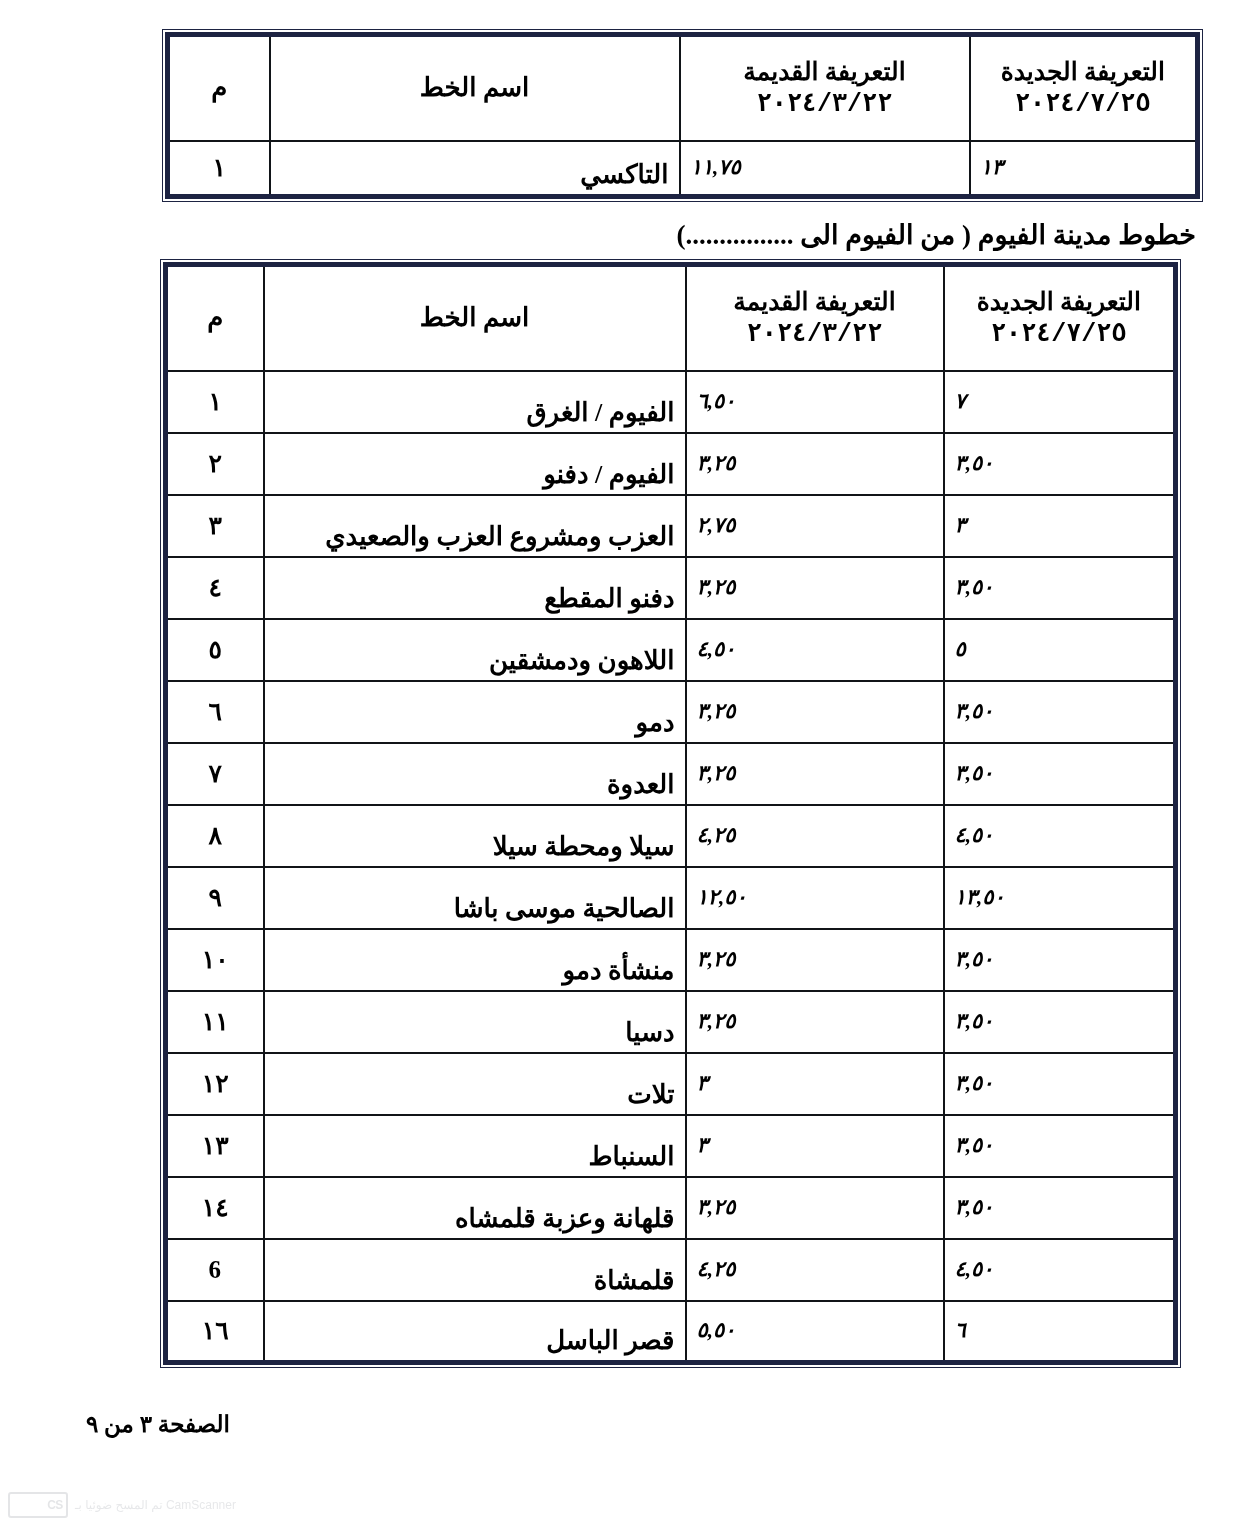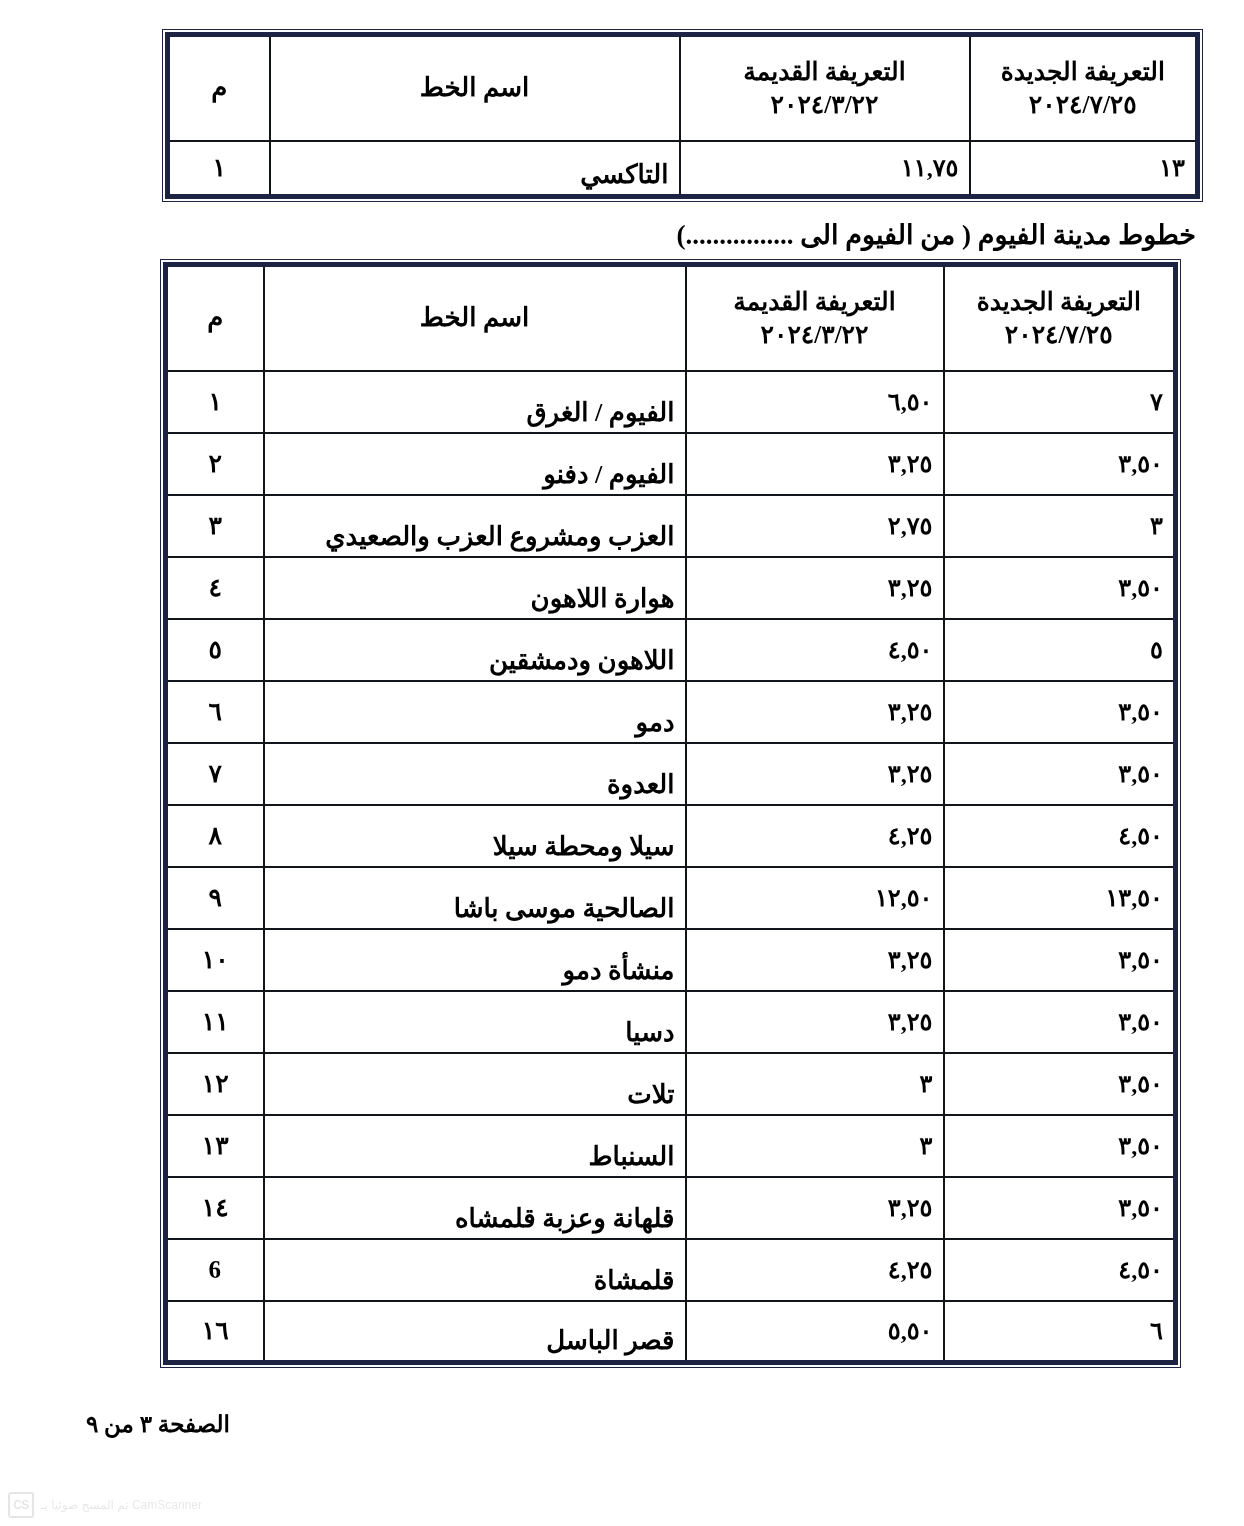--- a/index.html
+++ b/index.html
@@ -60,33 +60,34 @@
   #table-city col.c-name { width: 422px; }
   #table-city col.c-idx  { width: 98px; }
 
   .hdr-cell {
     height: 106px;
     font-size: 25px;
     line-height: 1.32;
     font-weight: bold;
   }
   .hdr-cell .l1 { display: block; }
-  .hdr-cell .l2 { display: block; letter-spacing: 0.5px; }
+  .hdr-cell .l2 { display: block; letter-spacing: 0.5px; font-family: Liberation Mono, monospace; }
   .hdr-name, .hdr-idx {
     text-align: center;
     font-size: 26px;
   }
 
   .body-row td { height: 62px; font-size: 25px; }
   #table-taxi .body-row td { height: 56px; }
 
   td.cell-num {
-    text-align: right;
+    text-align: left;
     letter-spacing: 1px;
-    font-size: 24px;
+    font-size: 21px;
+    font-style: italic;
   }
   td.cell-name {
     text-align: right;
     font-size: 26px;
     line-height: 1.1;
     vertical-align: bottom;
     padding-bottom: 4px;
   }
   td.cell-idx {
     text-align: center;
@@ -138,20 +139,21 @@
     border: 2px solid #5d6470;
     border-radius: 3px;
     font-family: "Liberation Sans", sans-serif;
     font-size: 12px;
     font-weight: bold;
     color: #5d6470;
     display: flex;
     align-items: center;
     justify-content: center;
     letter-spacing: -0.5px;
+    padding-left: 34px;
   }
   .watermark .cs-text {
     font-family: "Liberation Sans", sans-serif;
     font-size: 12px;
     color: #6b727e;
     white-space: nowrap;
   }
 </style>
 </head>
 <body>
@@ -227,21 +229,21 @@
         </tr>
         <tr class="body-row">
           <td class="cell-num">٣</td>
           <td class="cell-num">٢,٧٥</td>
           <td class="cell-name">العزب ومشروع العزب والصعيدي</td>
           <td class="cell-idx">٣</td>
         </tr>
         <tr class="body-row">
           <td class="cell-num">٣,٥٠</td>
           <td class="cell-num">٣,٢٥</td>
-          <td class="cell-name">هوارة اللاهون</td>
+          <td class="cell-name">دفنو المقطع</td>
           <td class="cell-idx">٤</td>
         </tr>
         <tr class="body-row">
           <td class="cell-num">٥</td>
           <td class="cell-num">٤,٥٠</td>
           <td class="cell-name">اللاهون ودمشقين</td>
           <td class="cell-idx">٥</td>
         </tr>
         <tr class="body-row">
           <td class="cell-num">٣,٥٠</td>

